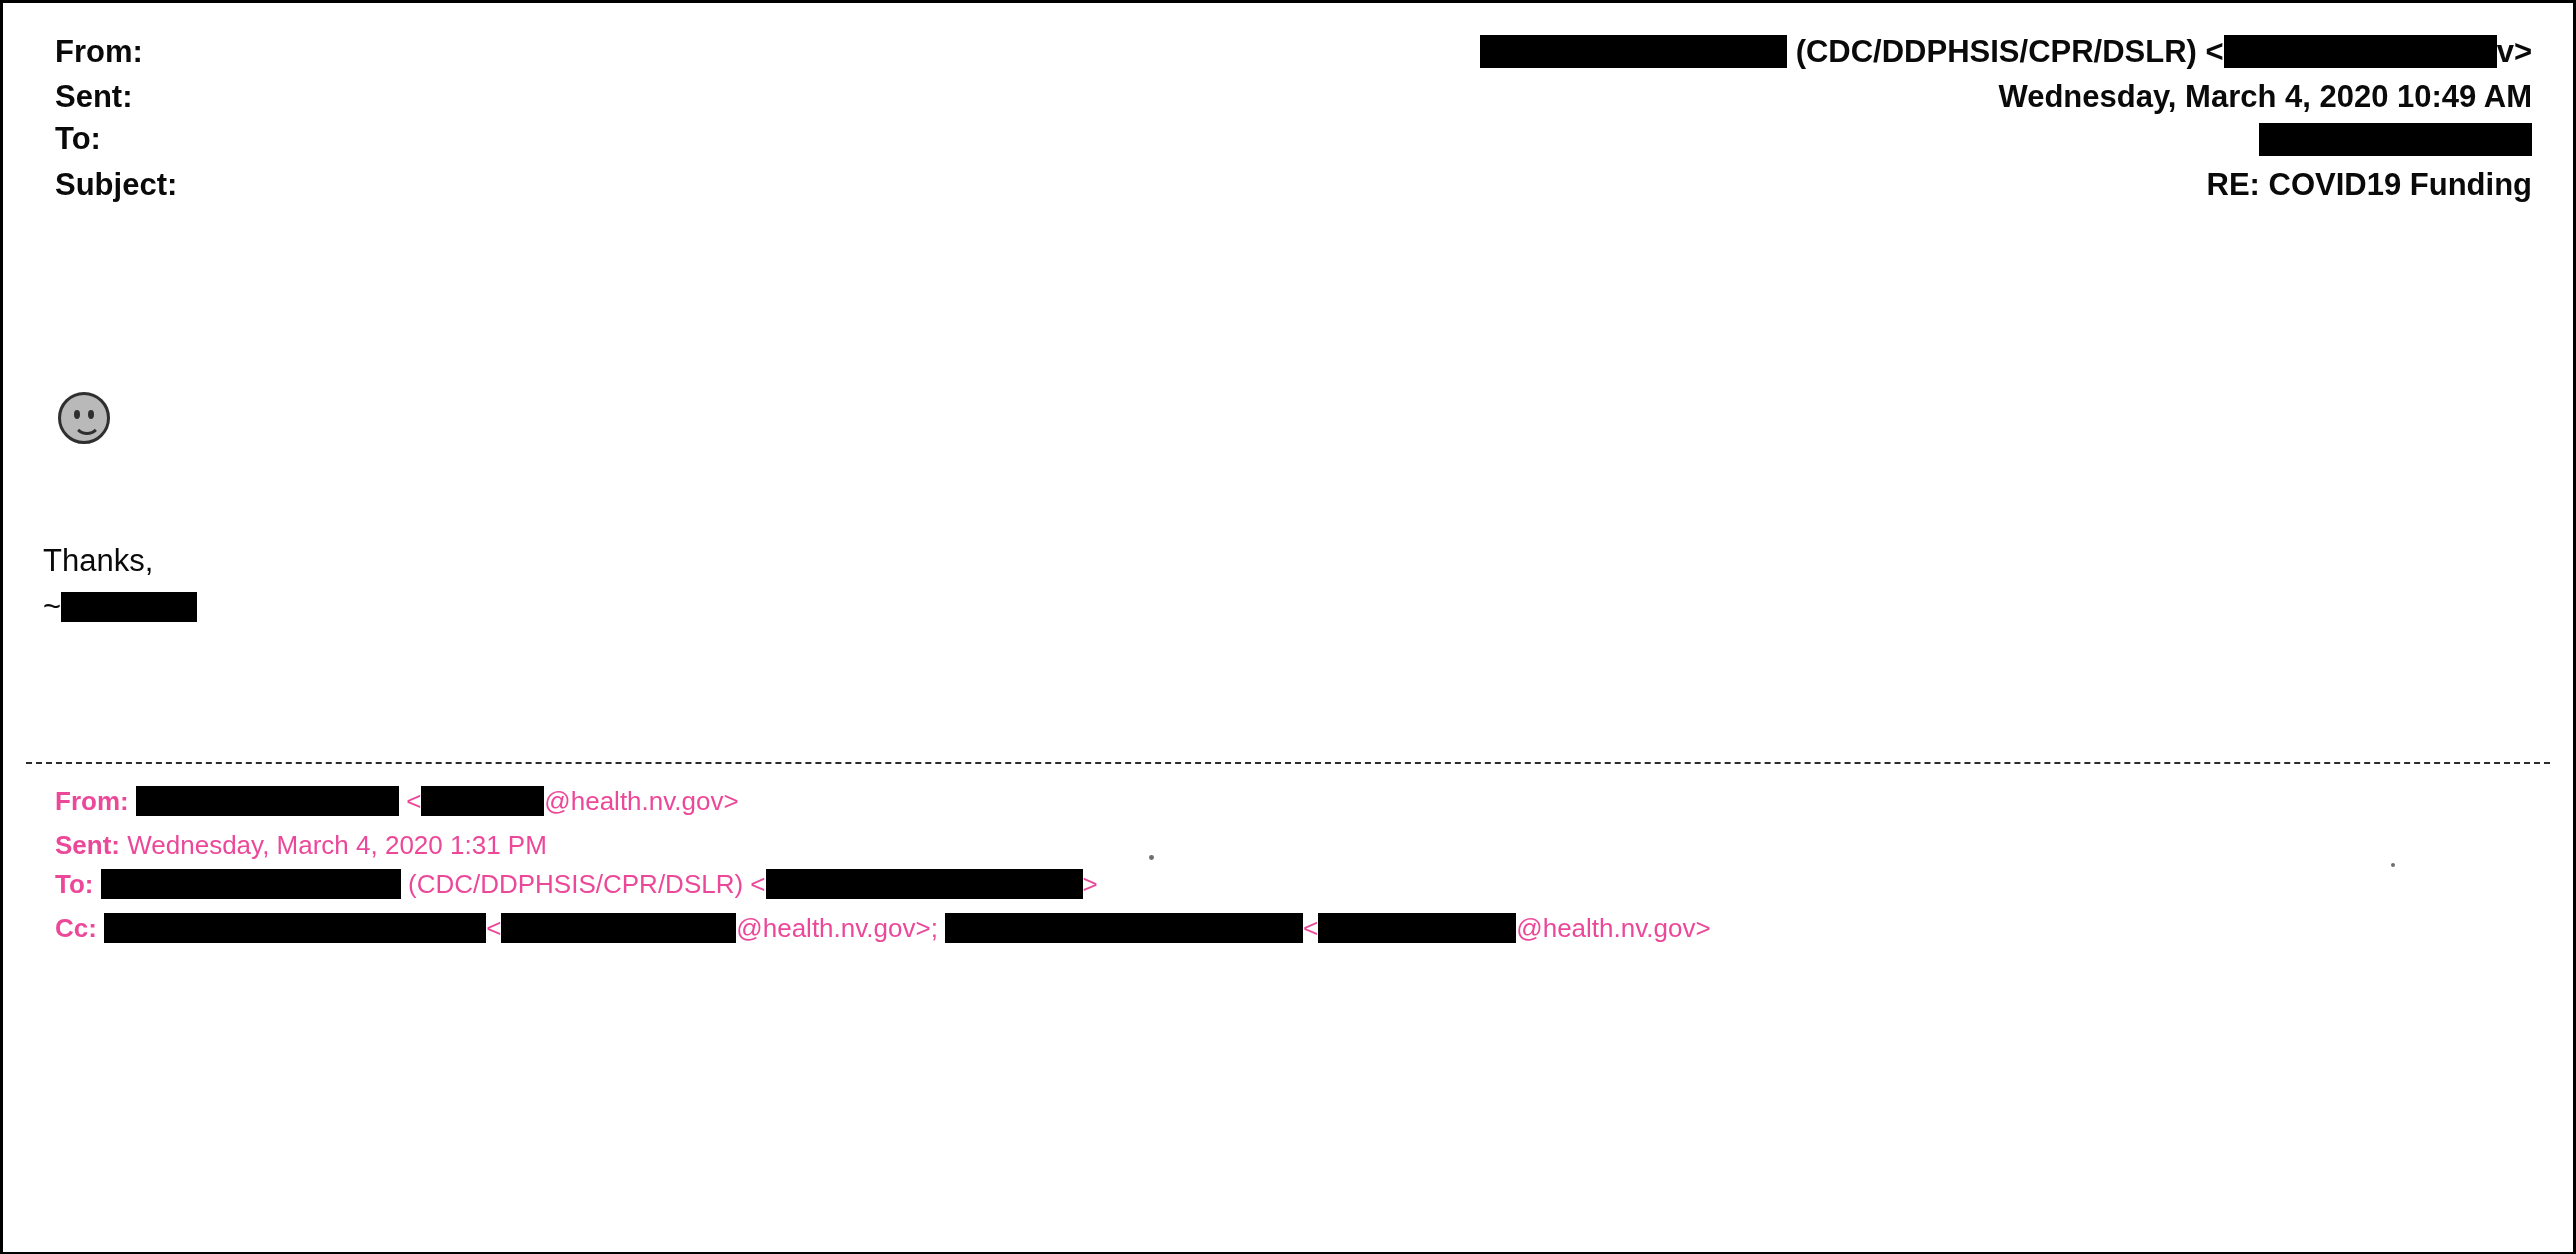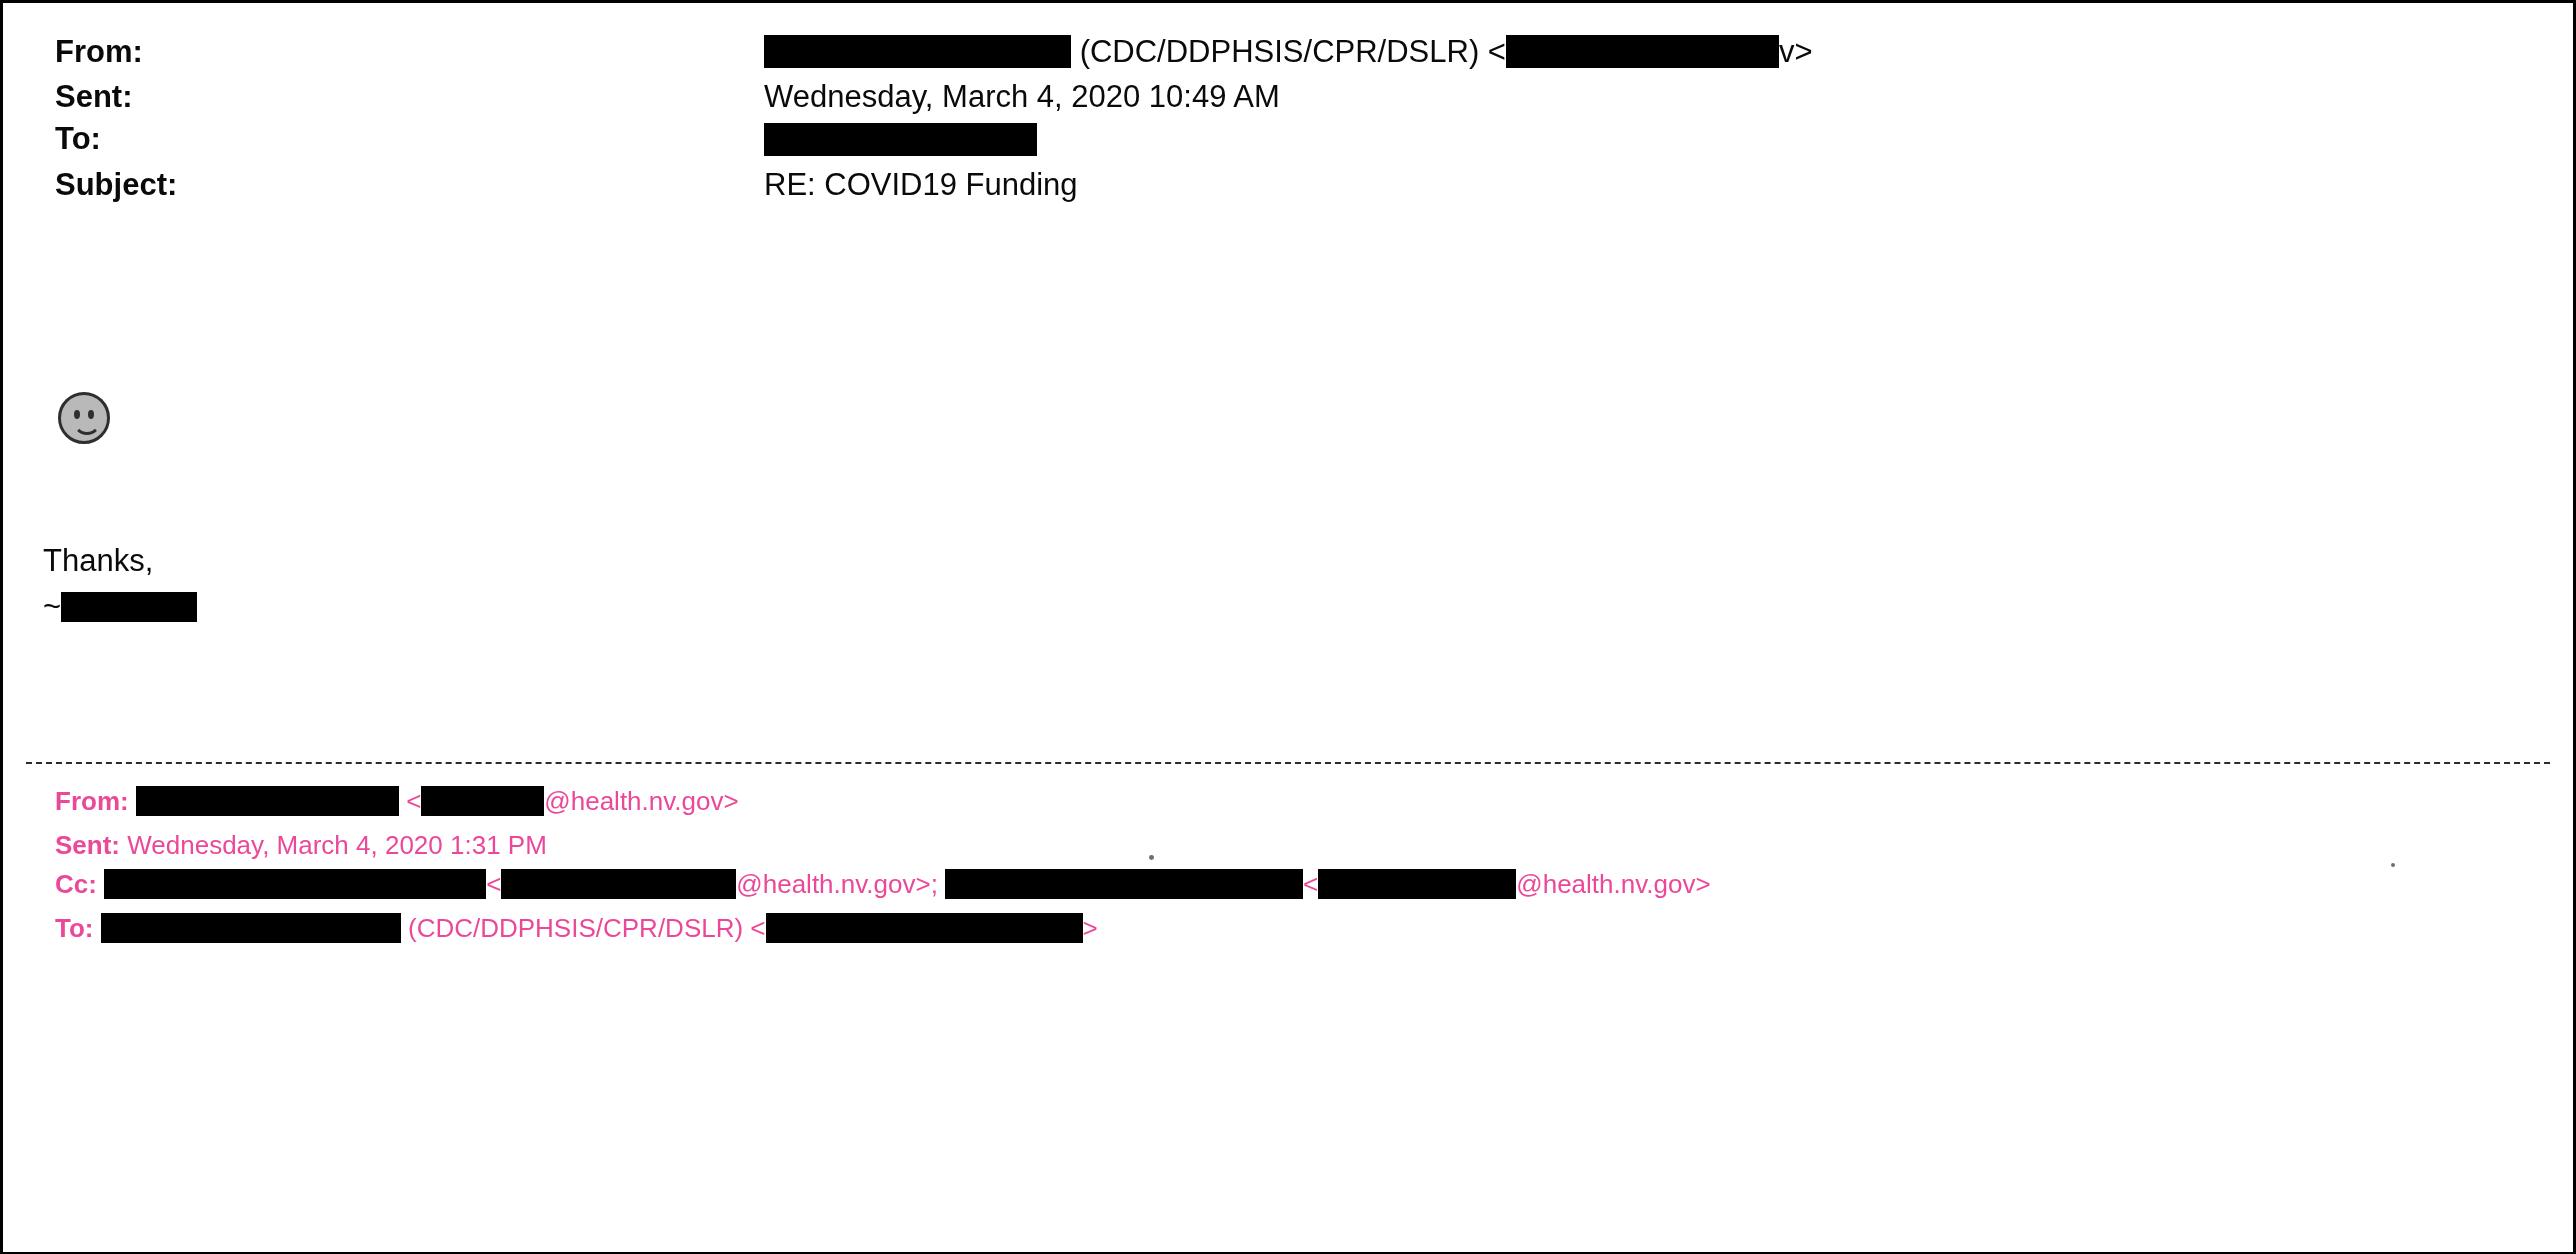--- a/index.html
+++ b/index.html
@@ -40,21 +40,22 @@
   .hdr td {
     padding: 0 0 11px 0;
     vertical-align: top;
     white-space: nowrap;
   }
   .hdr td.lbl {
     font-weight: bold;
     width: 709px;
   }
   .hdr td.val {
-    font-weight: normal;
+    font-weight: bold;
+    text-align: right;
   }
 
   .redact {
     display: inline-block;
     background: #000000;
     vertical-align: middle;
     height: 30px;
     position: relative;
     top: -2px;
   }
@@ -202,29 +203,29 @@
         <span class="redact" style="width:263px"></span>
         <span>&lt;</span><span class="redact" style="width:123px"></span><span>@health.nv.gov&gt;</span>
       </div>
 
       <div class="qrow">
         <span class="qlbl">Sent:</span>
         <span>Wednesday, March 4, 2020 1:31 PM</span>
       </div>
 
       <div class="qrow">
+        <span class="qlbl">To:</span>
+        <span class="redact" style="width:300px"></span>
+        <span>(CDC/DDPHSIS/CPR/DSLR)  &lt;</span><span class="redact" style="width:317px"></span><span>&gt;</span>
+      </div>
+
+      <div class="qrow">
         <span class="qlbl">Cc:</span>
         <span class="redact" style="width:382px"></span><span>&lt;</span><span class="redact" style="width:235px"></span><span>@health.nv.gov&gt;;</span>
         <span class="redact" style="width:358px"></span><span>&lt;</span><span class="redact" style="width:198px"></span><span>@health.nv.gov&gt;</span>
-      </div>
-
-      <div class="qrow">
-        <span class="qlbl">To:</span>
-        <span class="redact" style="width:300px"></span>
-        <span>(CDC/DDPHSIS/CPR/DSLR)  &lt;</span><span class="redact" style="width:317px"></span><span>&gt;</span>
       </div>
 
     </div>
 
 
     <div class="speck" style="left:1146px; top:852px; width:4.8px; height:4.8px;"></div>
     <div class="speck" style="left:2388px; top:860px; width:4.1px; height:4.1px;"></div>
   </div>
 </div>
 

